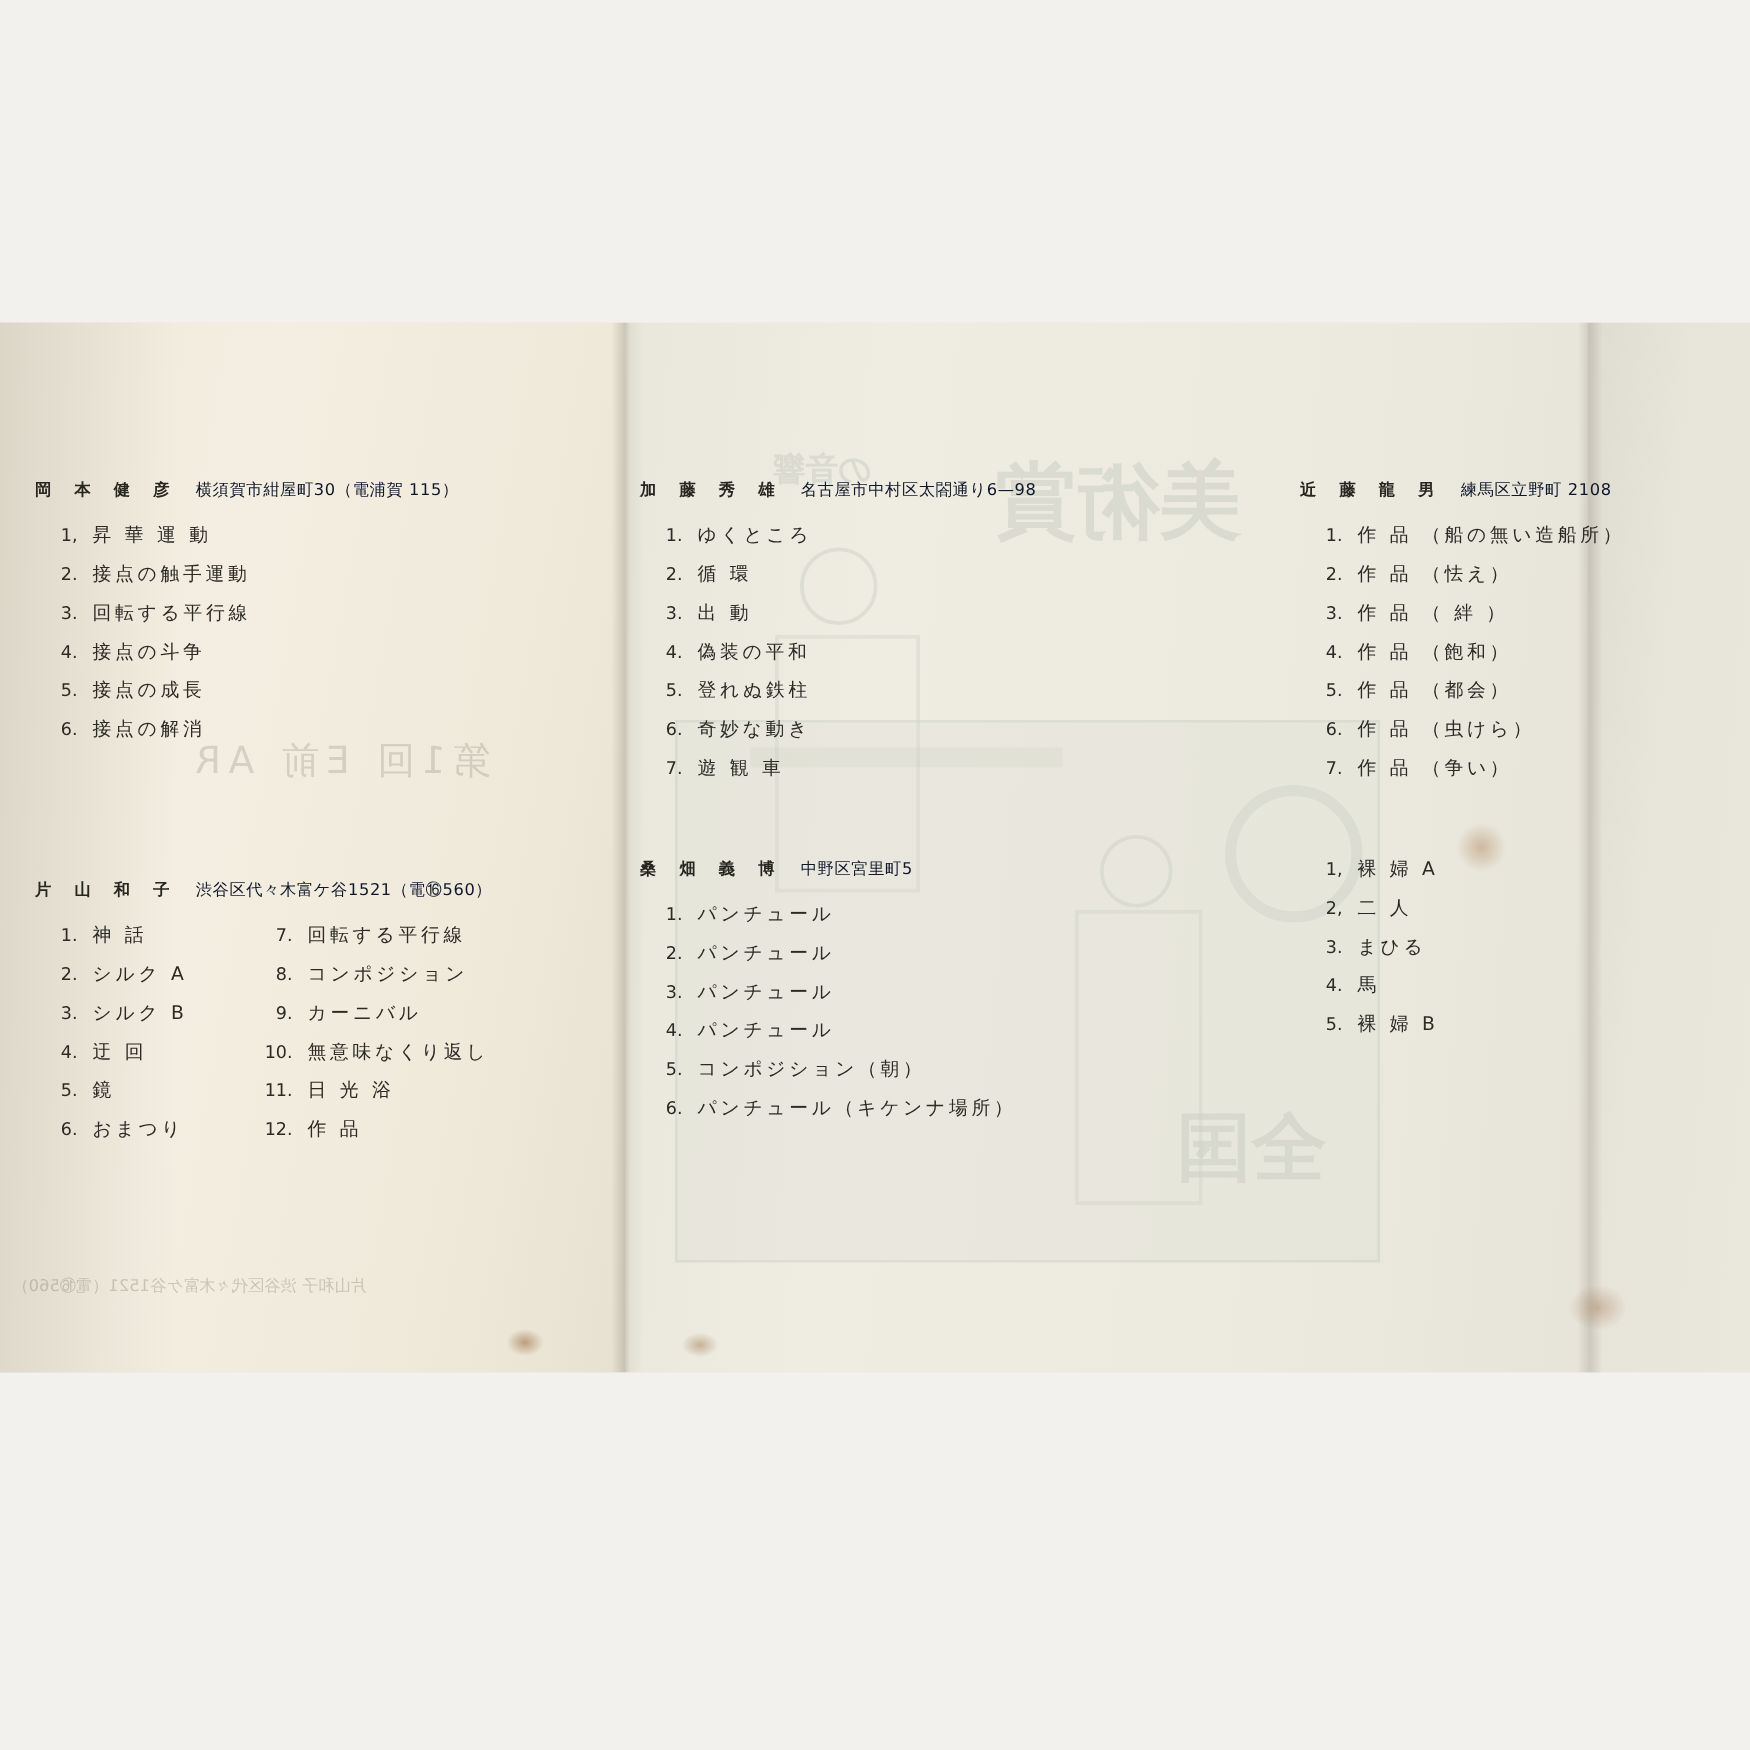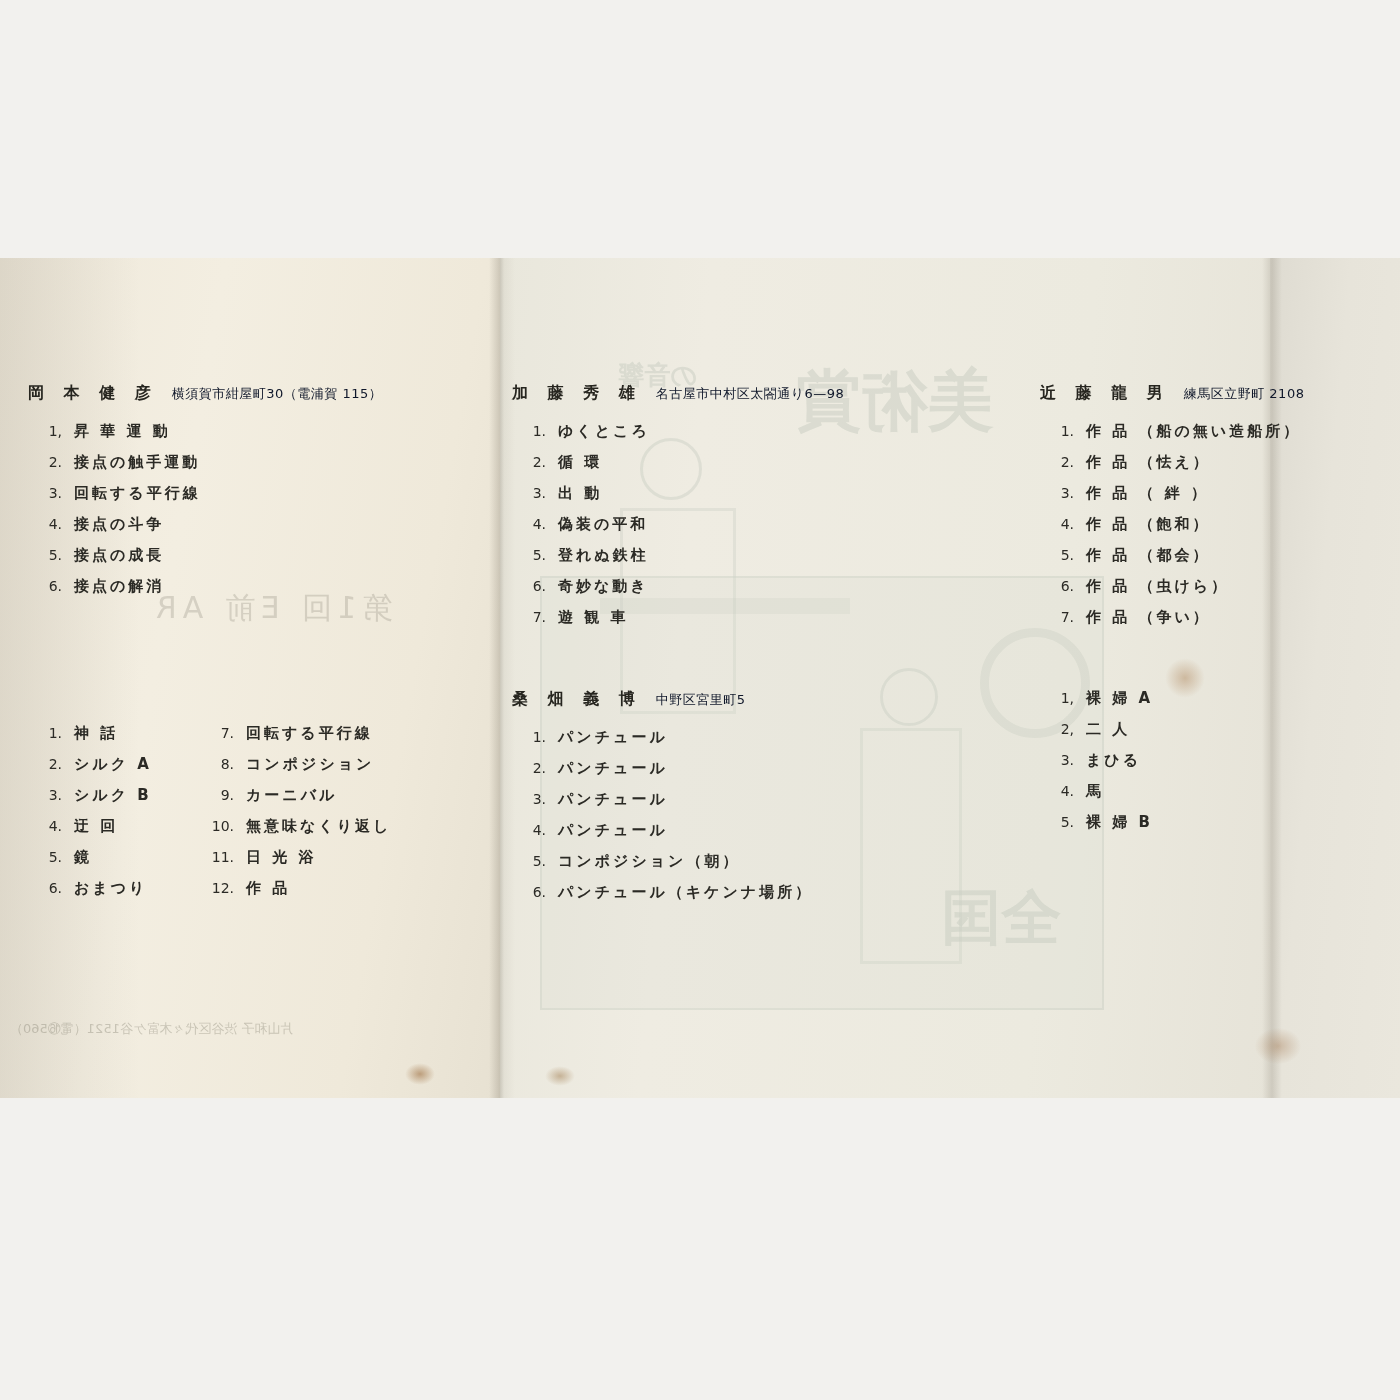--- a/index.html
+++ b/index.html
@@ -105,21 +105,21 @@
     position: absolute;
     color: #2c2b28;
   }
   .artist-head {
     display: flex;
     align-items: baseline;
     white-space: nowrap;
   }
   .artist-name {
     font-family: "DejaVu Sans", sans-serif;
-    font-size: 16px;
+    font-size: 13px;
     font-weight: bold;
     letter-spacing: 7px;
     color: #26251f;
   }
   .artist-addr {
     font-family: "DejaVu Sans", sans-serif;
     font-size: 13px;
     letter-spacing: .5px;
     color: #0f172a;
     margin-left: 14px;
@@ -139,21 +139,20 @@
     white-space: nowrap;
   }
   ol.works li .num {
     width: 34px;
     text-align: right;
     margin-right: 12px;
     font-size: 14px;
   }
   ol.works li .ttl {
     letter-spacing: 3px;
-    font-weight: bold;
   }
   .two-col {
     display: flex;
   }
   .two-col ol.works:last-child {
     margin-left: 22px;
   }
 
   
   .bleed {
@@ -230,20 +229,24 @@
             <span class="ttl">接点の成長</span>
           </li>
           <li>
             <span class="num">6.</span>
             <span class="ttl">接点の解消</span>
           </li>
         </ol>
       </div>
 
       <div style="margin-top:110px;">
+        <div class="artist-head">
+          <span class="artist-name">片 山 和 子</span>
+          <span class="artist-addr">渋谷区代々木富ケ谷1521（電⑯560）</span>
+        </div>
         <div class="two-col">
           <ol class="works" style="width:150px;">
             <li>
               <span class="num">1.</span>
               <span class="ttl">神 話</span>
             </li>
             <li>
               <span class="num">2.</span>
               <span class="ttl">シルク A</span>
             </li>

